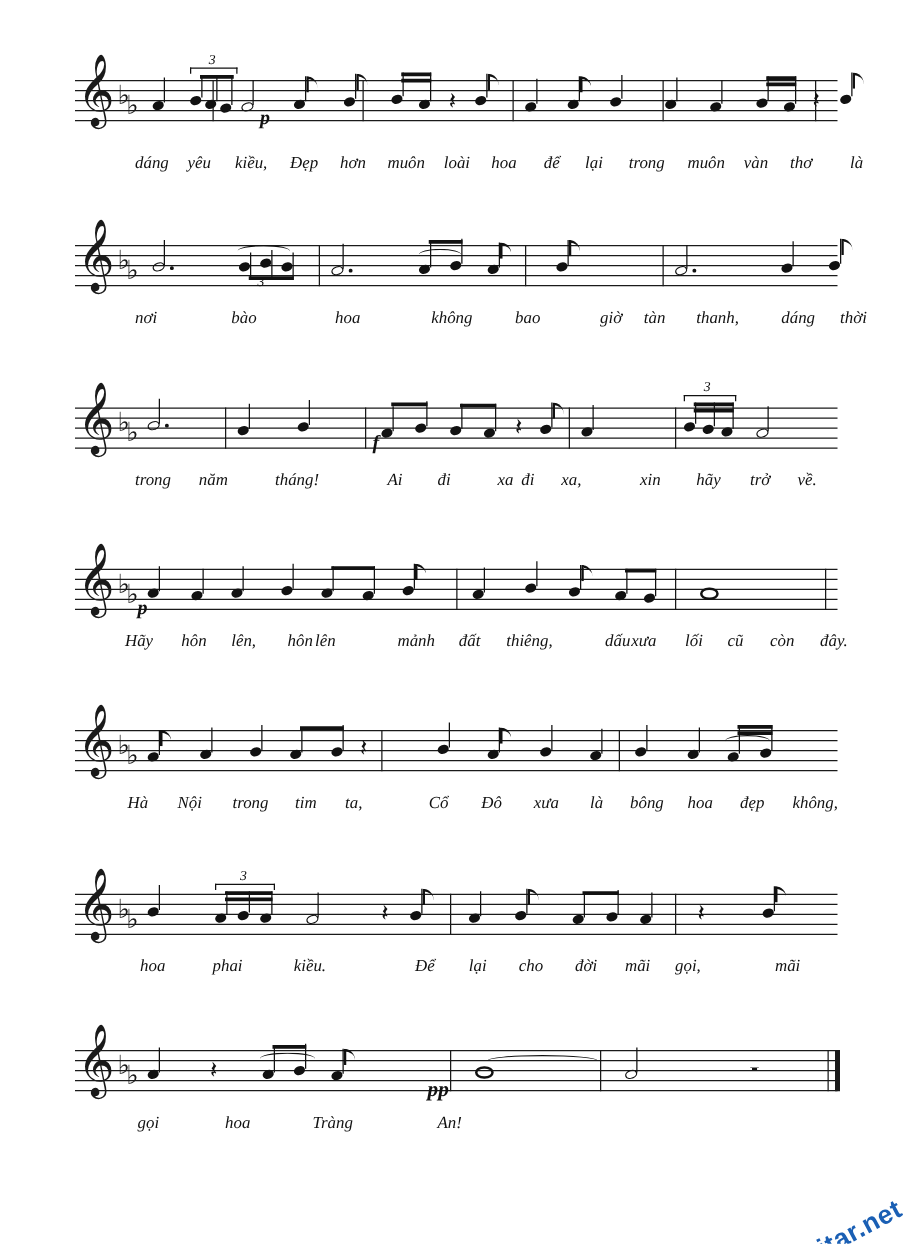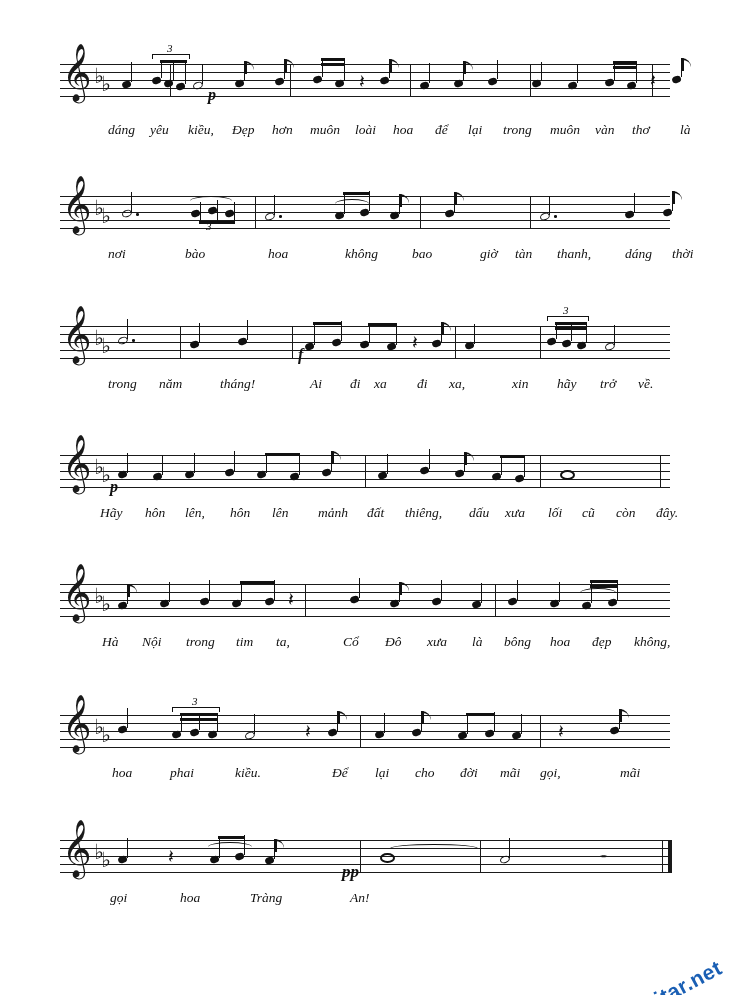--- a/index.html
+++ b/index.html
@@ -445,21 +445,21 @@
         <div class="stem" style="left:554px;top:7px;height:20px"></div>
 
       <div class="dyn" style="left:238px;top:28px">f</div>
     </div>
     <div class="lyrics" style="top:58px">
       <span style="left:48px">trong</span>
       <span style="left:99px">năm</span>
       <span style="left:160px">tháng!</span>
       <span style="left:250px">Ai</span>
       <span style="left:290px">đi</span>
-      <span style="left:314px">xa</span>
+      <span style="left:338px">xa</span>
       <span style="left:357px">đi</span>
       <span style="left:389px">xa,</span>
       <span style="left:452px">xin</span>
       <span style="left:497px">hãy</span>
       <span style="left:540px">trở</span>
       <span style="left:578px">về.</span>
     </div>
   </div>
 
   <div class="system" style="top:447px">
@@ -512,25 +512,25 @@
       <div class="head whole" style="left:500px;top:23px"></div>
       <div class="bar" style="left:600px"></div>
 
       <div class="dyn" style="left:50px;top:31px">p</div>
     </div>
     <div class="lyrics" style="top:58px">
       <span style="left:40px">Hãy</span>
       <span style="left:85px">hôn</span>
       <span style="left:125px">lên,</span>
       <span style="left:170px">hôn</span>
-      <span style="left:212px">lên</span>
+      <span style="left:192px">lên</span>
       <span style="left:258px">mảnh</span>
       <span style="left:307px">đất</span>
       <span style="left:345px">thiêng,</span>
-      <span style="left:409px">dấu</span>
+      <span style="left:424px">dấu</span>
       <span style="left:445px">xưa</span>
       <span style="left:488px">lối</span>
       <span style="left:522px">cũ</span>
       <span style="left:556px">còn</span>
       <span style="left:596px">đây.</span>
     </div>
   </div>
 
   <div class="system" style="top:576px">
     <div class="staff">

